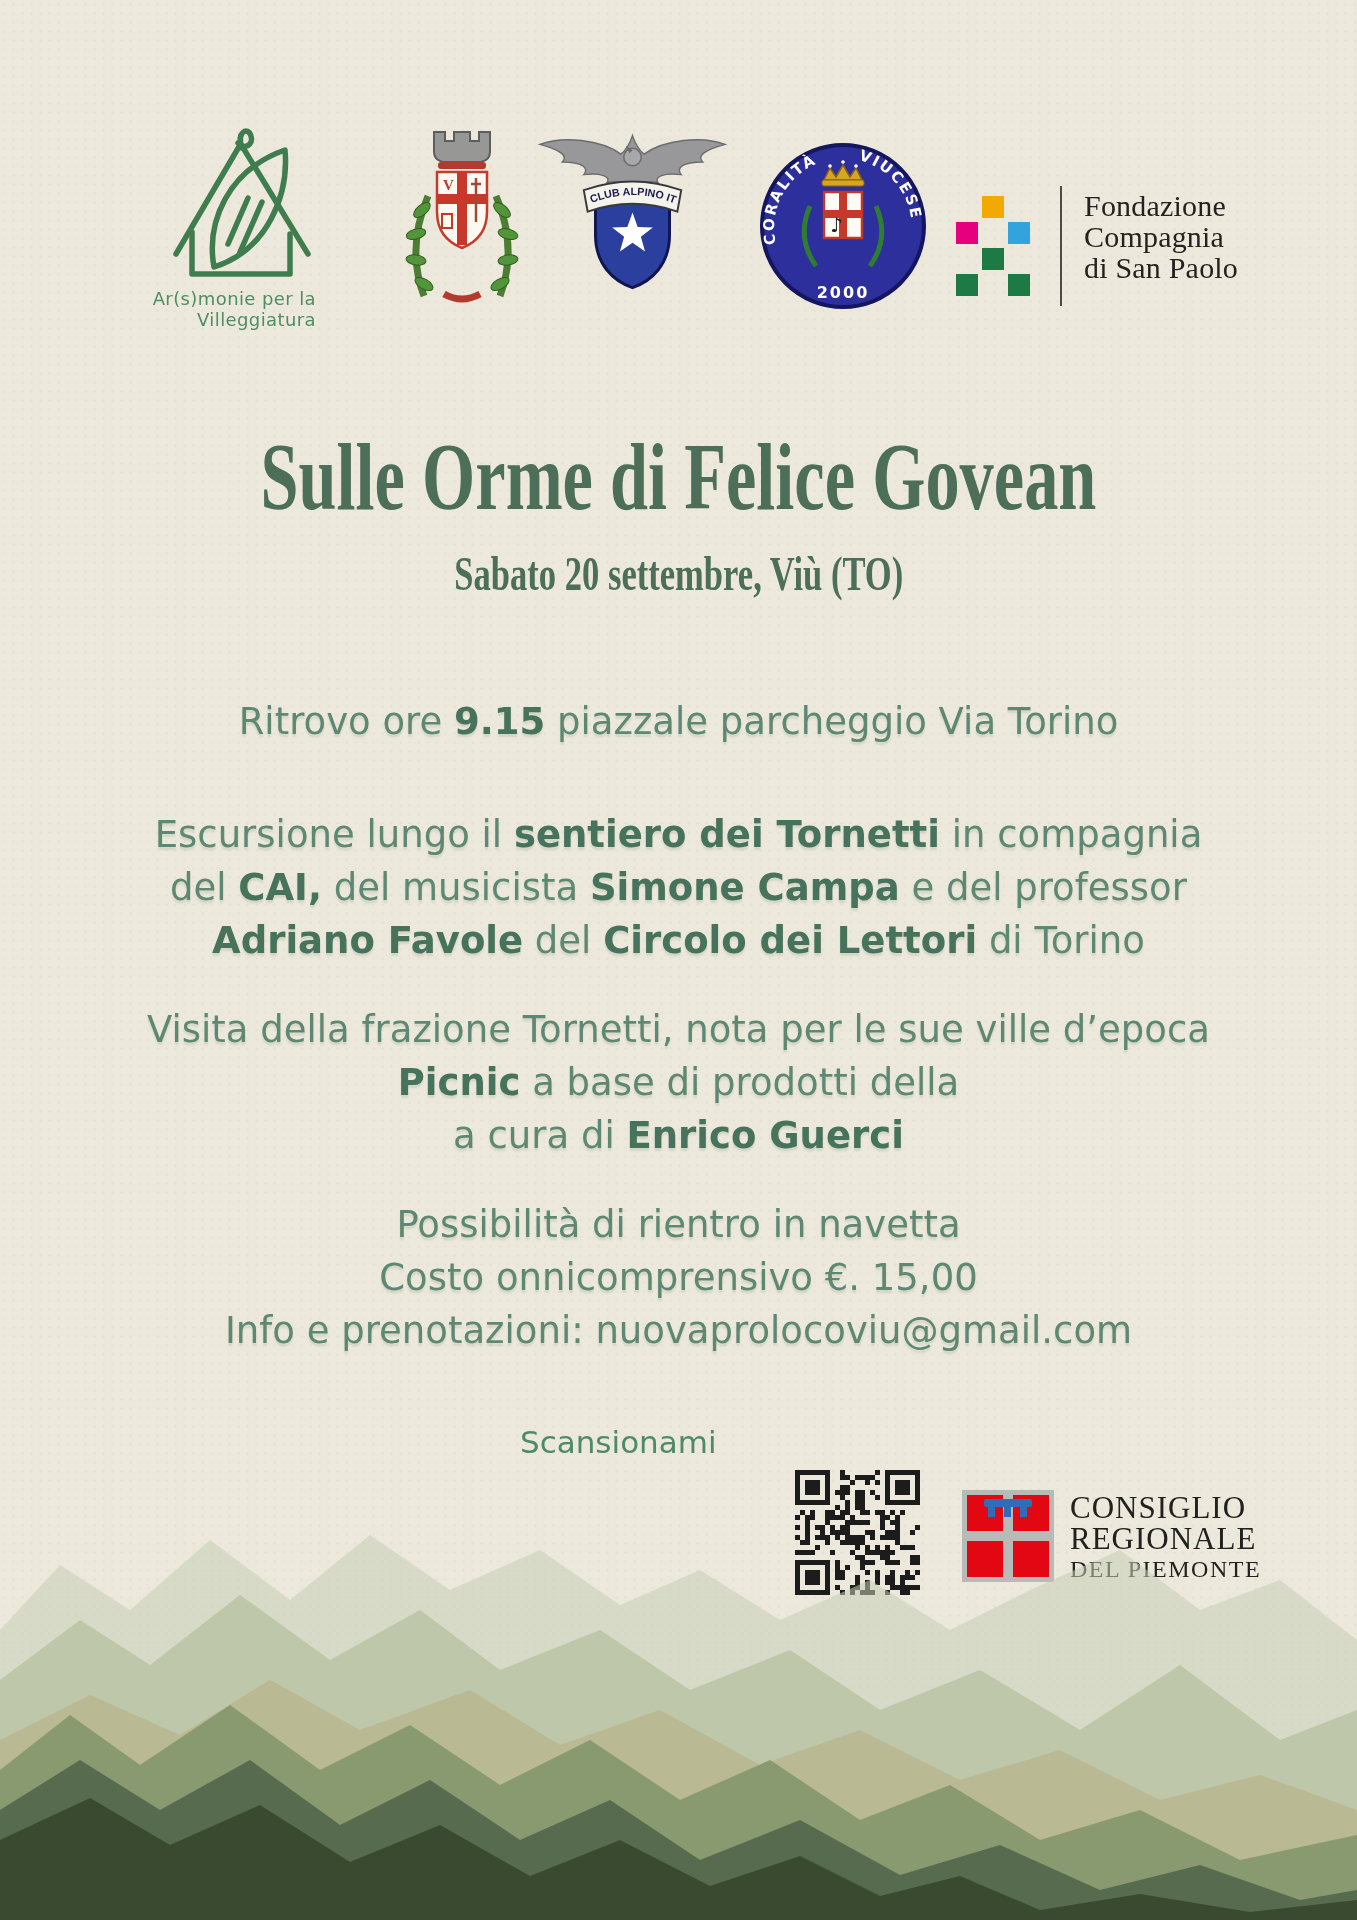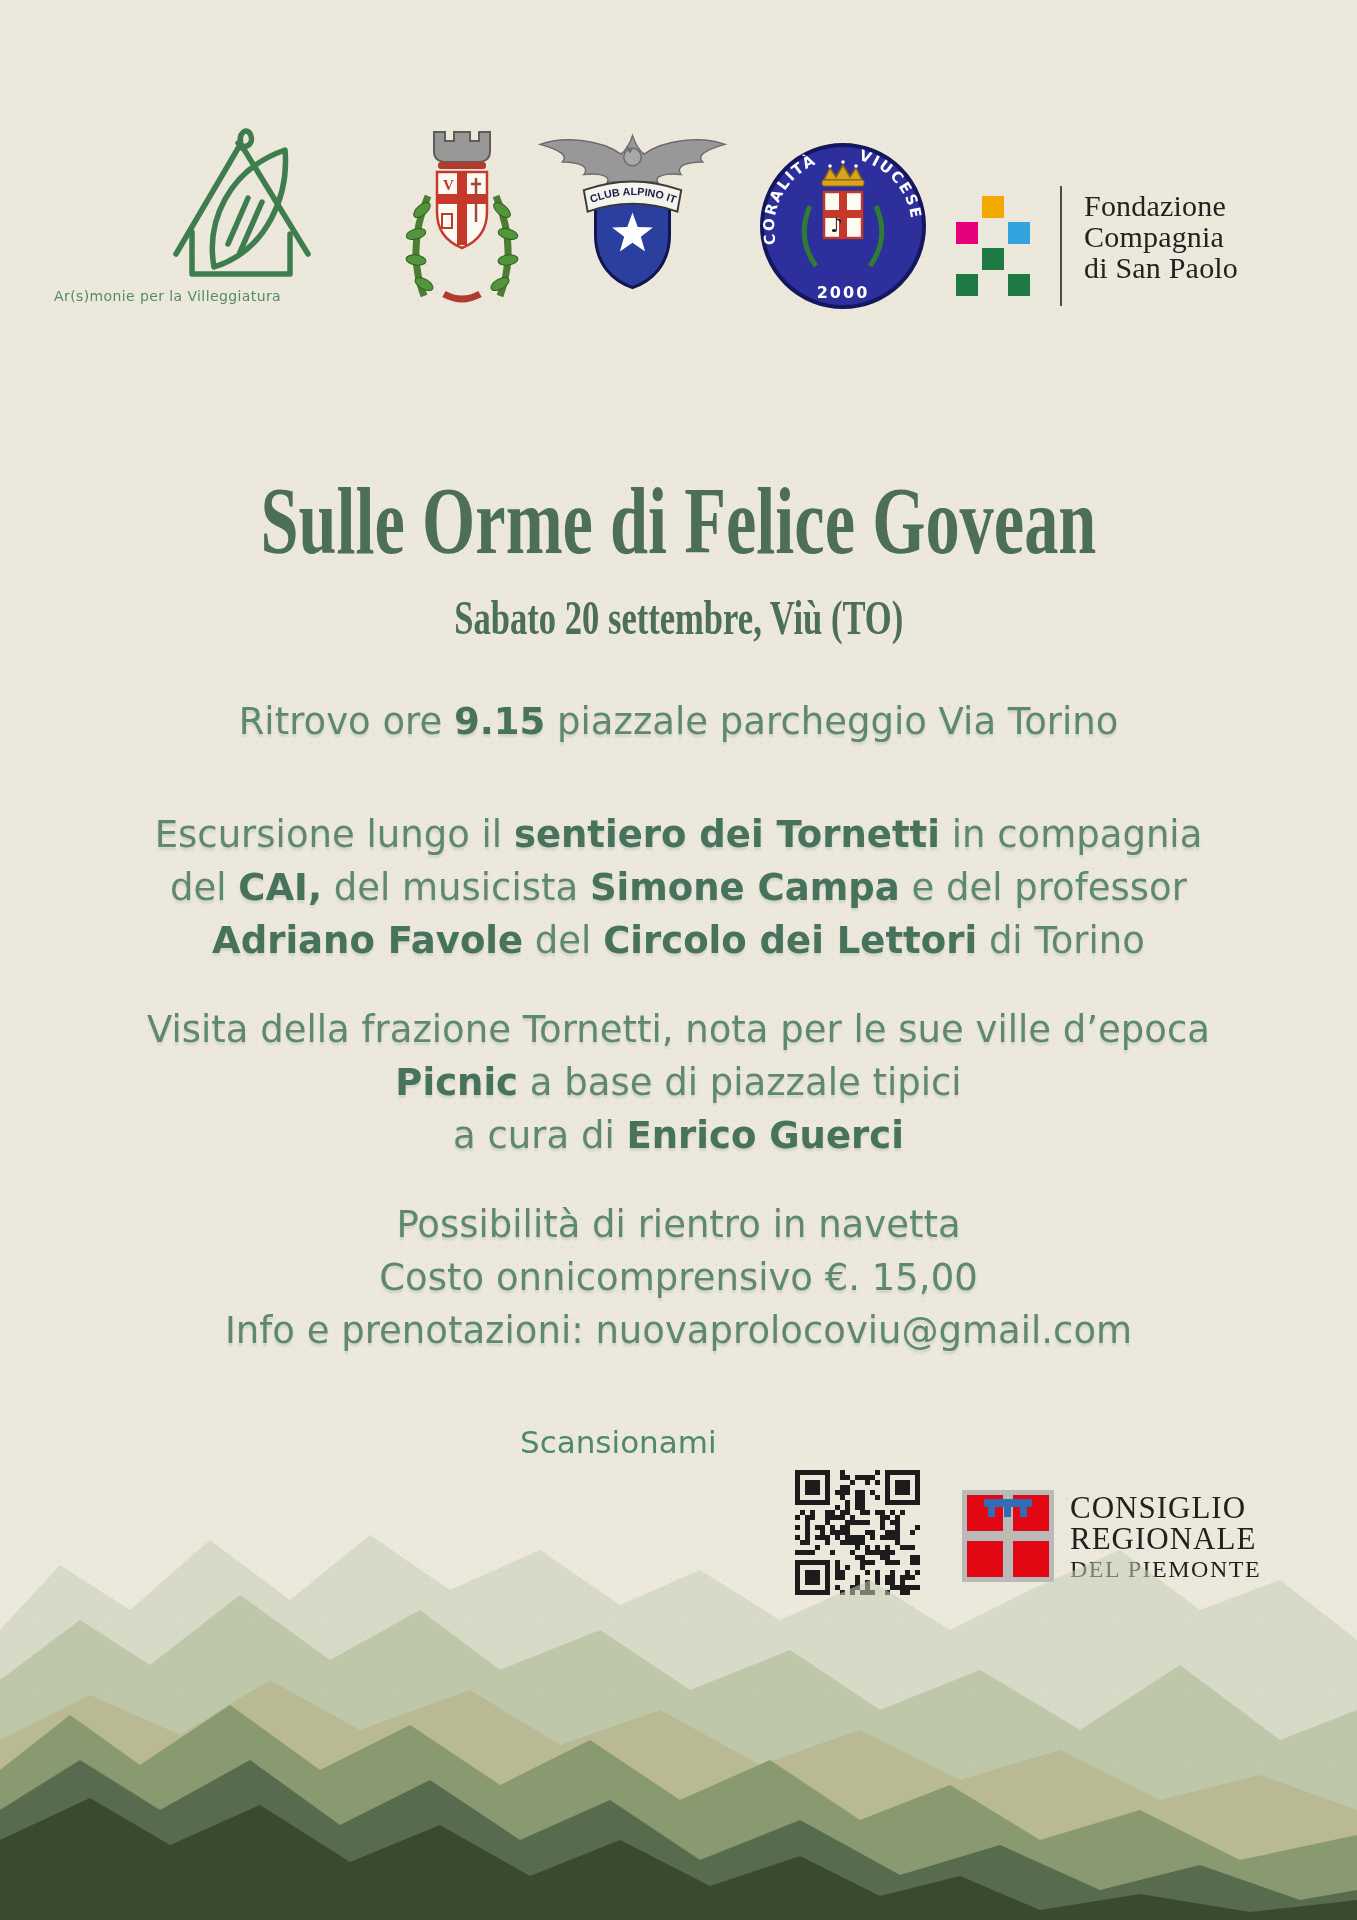--- a/index.html
+++ b/index.html
@@ -9,34 +9,33 @@
     background:#ece9dc;
     background-image:radial-gradient(rgba(120,115,95,.05) 1px, transparent 1.2px);
     background-size:9px 9px;
     overflow:hidden;
     font-family:"DejaVu Sans",sans-serif;
   }
   
   .logo{position:absolute;}
   .arsmonie-caption{
     position:absolute;left:54px;top:288px;width:262px;
-    text-align:left;font-size:14px;color:#4f8d63;letter-spacing:.4px;
+    text-align:right;font-size:18px;color:#4f8d63;letter-spacing:.4px;
   }
   .fond-divider{position:absolute;left:1060px;top:186px;width:2px;height:120px;background:#4b4b48;}
   .fond-text{
     position:absolute;left:1084px;top:190px;
     font-family:"Liberation Serif",serif;color:#232220;
     font-size:30px;line-height:31px;font-weight:500;letter-spacing:.2px;
   }
   
   .title,.subtitle{
     position:absolute;left:0;width:100%;text-align:center;
     font-family:"Liberation Serif",serif;font-weight:bold;color:#4d6f5a;
     white-space:nowrap;
-    margin-top:44px;
   }
   .title{top:428px;font-size:95px;line-height:1.05;}
   .subtitle{top:549px;font-size:48px;line-height:1.05;}
   .squeeze{display:inline-block;transform:scaleX(.72);transform-origin:center;}
   
   .body-text{
     position:absolute;top:695px;left:38px;right:38px;
     text-align:center;font-size:37px;line-height:53px;color:#5f8873;
     text-shadow:0 3px 2px rgba(70,100,80,.14);
   }
@@ -181,21 +180,21 @@
       <div class="para">
         <div><span>Ritrovo ore </span><span class="b">9.15</span><span> piazzale parcheggio Via Torino</span></div>
       </div>
       <div class="para">
         <div><span>Escursione lungo il </span><span class="b">sentiero dei Tornetti</span><span> in compagnia</span></div>
         <div><span>del </span><span class="b">CAI,</span><span> del musicista </span><span class="b">Simone Campa</span><span> e del professor</span></div>
         <div><span class="b">Adriano Favole</span><span> del </span><span class="b">Circolo dei Lettori</span><span> di Torino</span></div>
       </div>
       <div class="para">
         <div><span>Visita della frazione Tornetti, nota per le sue ville d’epoca</span></div>
-        <div><span class="b">Picnic</span><span> a base di piazzale tipici</span></div>
+        <div><span class="b">Picnic</span><span> a base di prodotti della</span></div>
         <div><span>a cura di </span><span class="b">Enrico Guerci</span></div>
       </div>
       <div class="para">
         <div><span>Possibilità di rientro in navetta</span></div>
         <div><span>Costo onnicomprensivo €. 15,00</span></div>
         <div><span>Info e prenotazioni: nuovaprolocoviu@gmail.com</span></div>
       </div>
     </div>
 
   <div class="scan-label">Scansionami</div>

